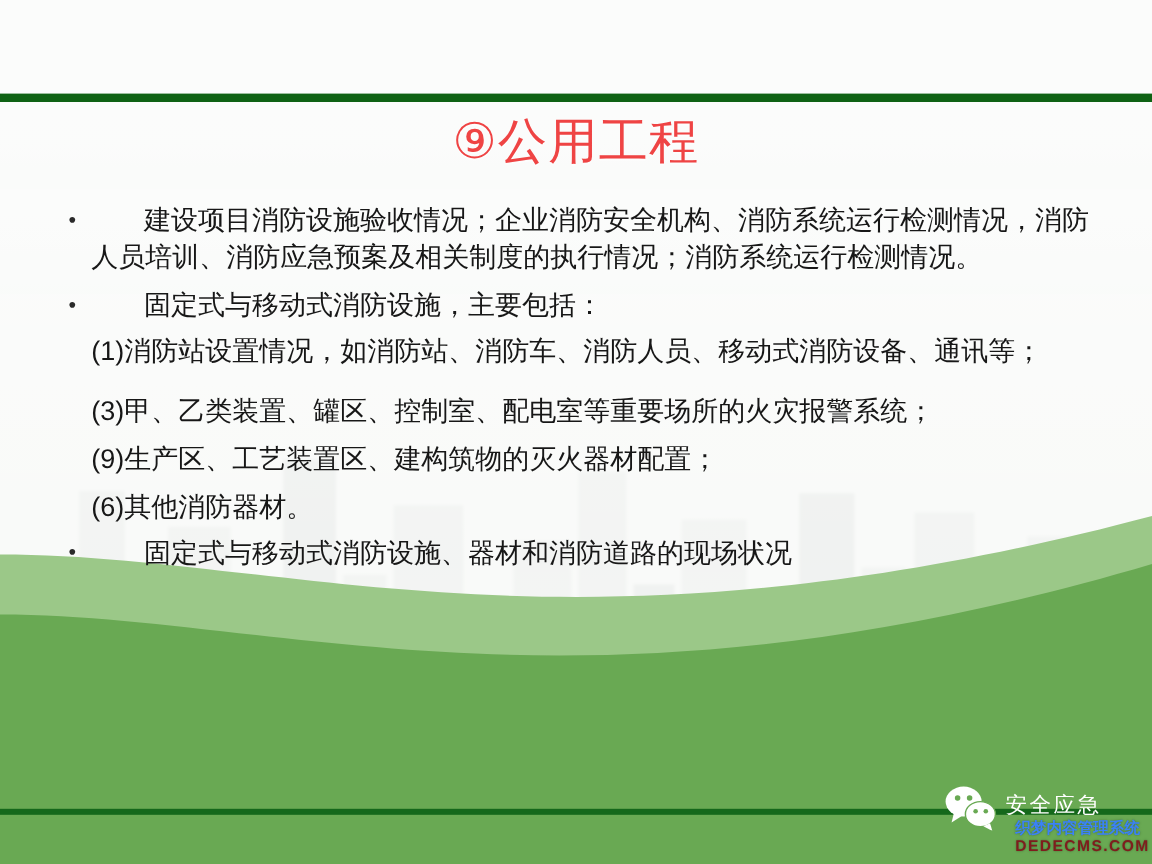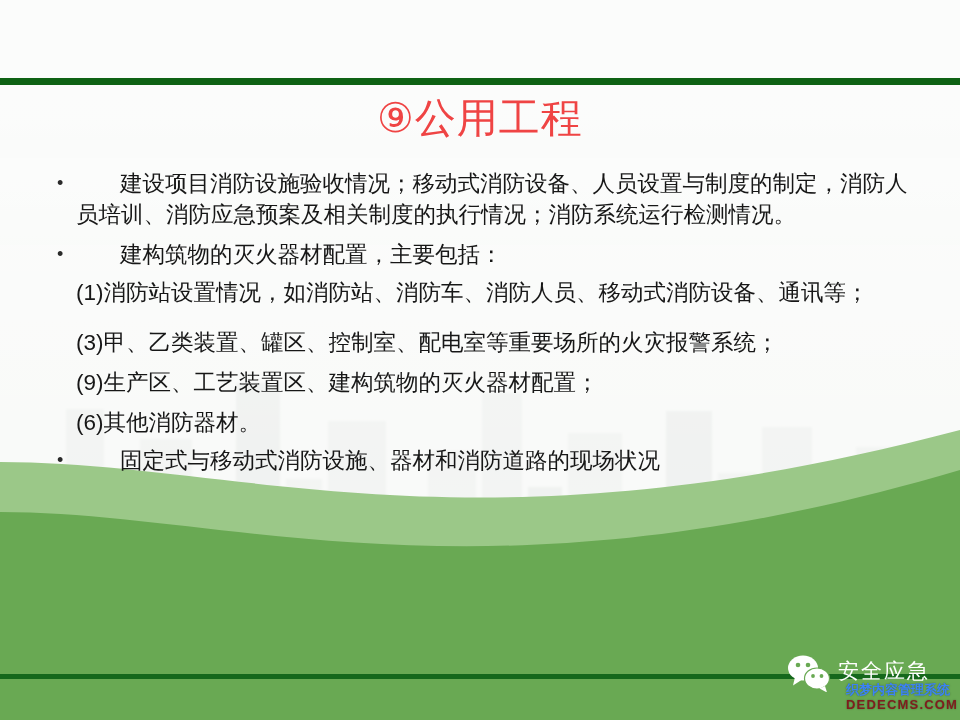--- a/index.html
+++ b/index.html
@@ -133,21 +133,21 @@
     height: 62px;
   }
   .wechat {
     position: absolute;
     left: 0; top: 2px;
     width: 46px; height: 38px;
   }
   .wm-label {
     position: absolute;
     left: 52px; top: 4px;
-    font-size: 21px;
+    font-size: 18px;
     line-height: 30px;
     color: #ffffff;
     letter-spacing: 2px;
     font-weight: 500;
   }
   .wm-cn {
     position: absolute;
     left: 60px; top: 30px;
     font-size: 13px;
     line-height: 15px;
@@ -208,28 +208,28 @@
   <div class="top-rule"></div>
 
   <div class="bottom-rule"></div>
 
   <div class="title">⑨公用工程</div>
 
   <div class="body-block">
 
     <div class="row">
       <div class="bullet">•</div>
-      <div class="para">建设项目消防设施验收情况；移动式消防设备、人员设置与制度的制定，消防人员培训、消防应急预案及相关制度的执行情况；消防系统运行检测情况。</div>
+      <div class="para">建设项目消防设施验收情况；企业消防安全机构、消防系统运行检测情况，消防人员培训、消防应急预案及相关制度的执行情况；消防系统运行检测情况。</div>
     </div>
 
     <div class="gap-m"></div>
 
     <div class="row">
       <div class="bullet">•</div>
-      <div class="para">建构筑物的灭火器材配置，主要包括：</div>
+      <div class="para">固定式与移动式消防设施，主要包括：</div>
     </div>
 
     <div class="gap-s"></div>
 
     <div class="sub">(1)消防站设置情况，如消防站、消防车、消防人员、移动式消防设备、通讯等；</div>
     <div class="gap-s"></div>
     <div class="gap-s"></div>
     <div class="gap-s"></div>
     <div class="sub">(3)甲、乙类装置、罐区、控制室、配电室等重要场所的火灾报警系统；</div>
     <div class="gap-s"></div>

